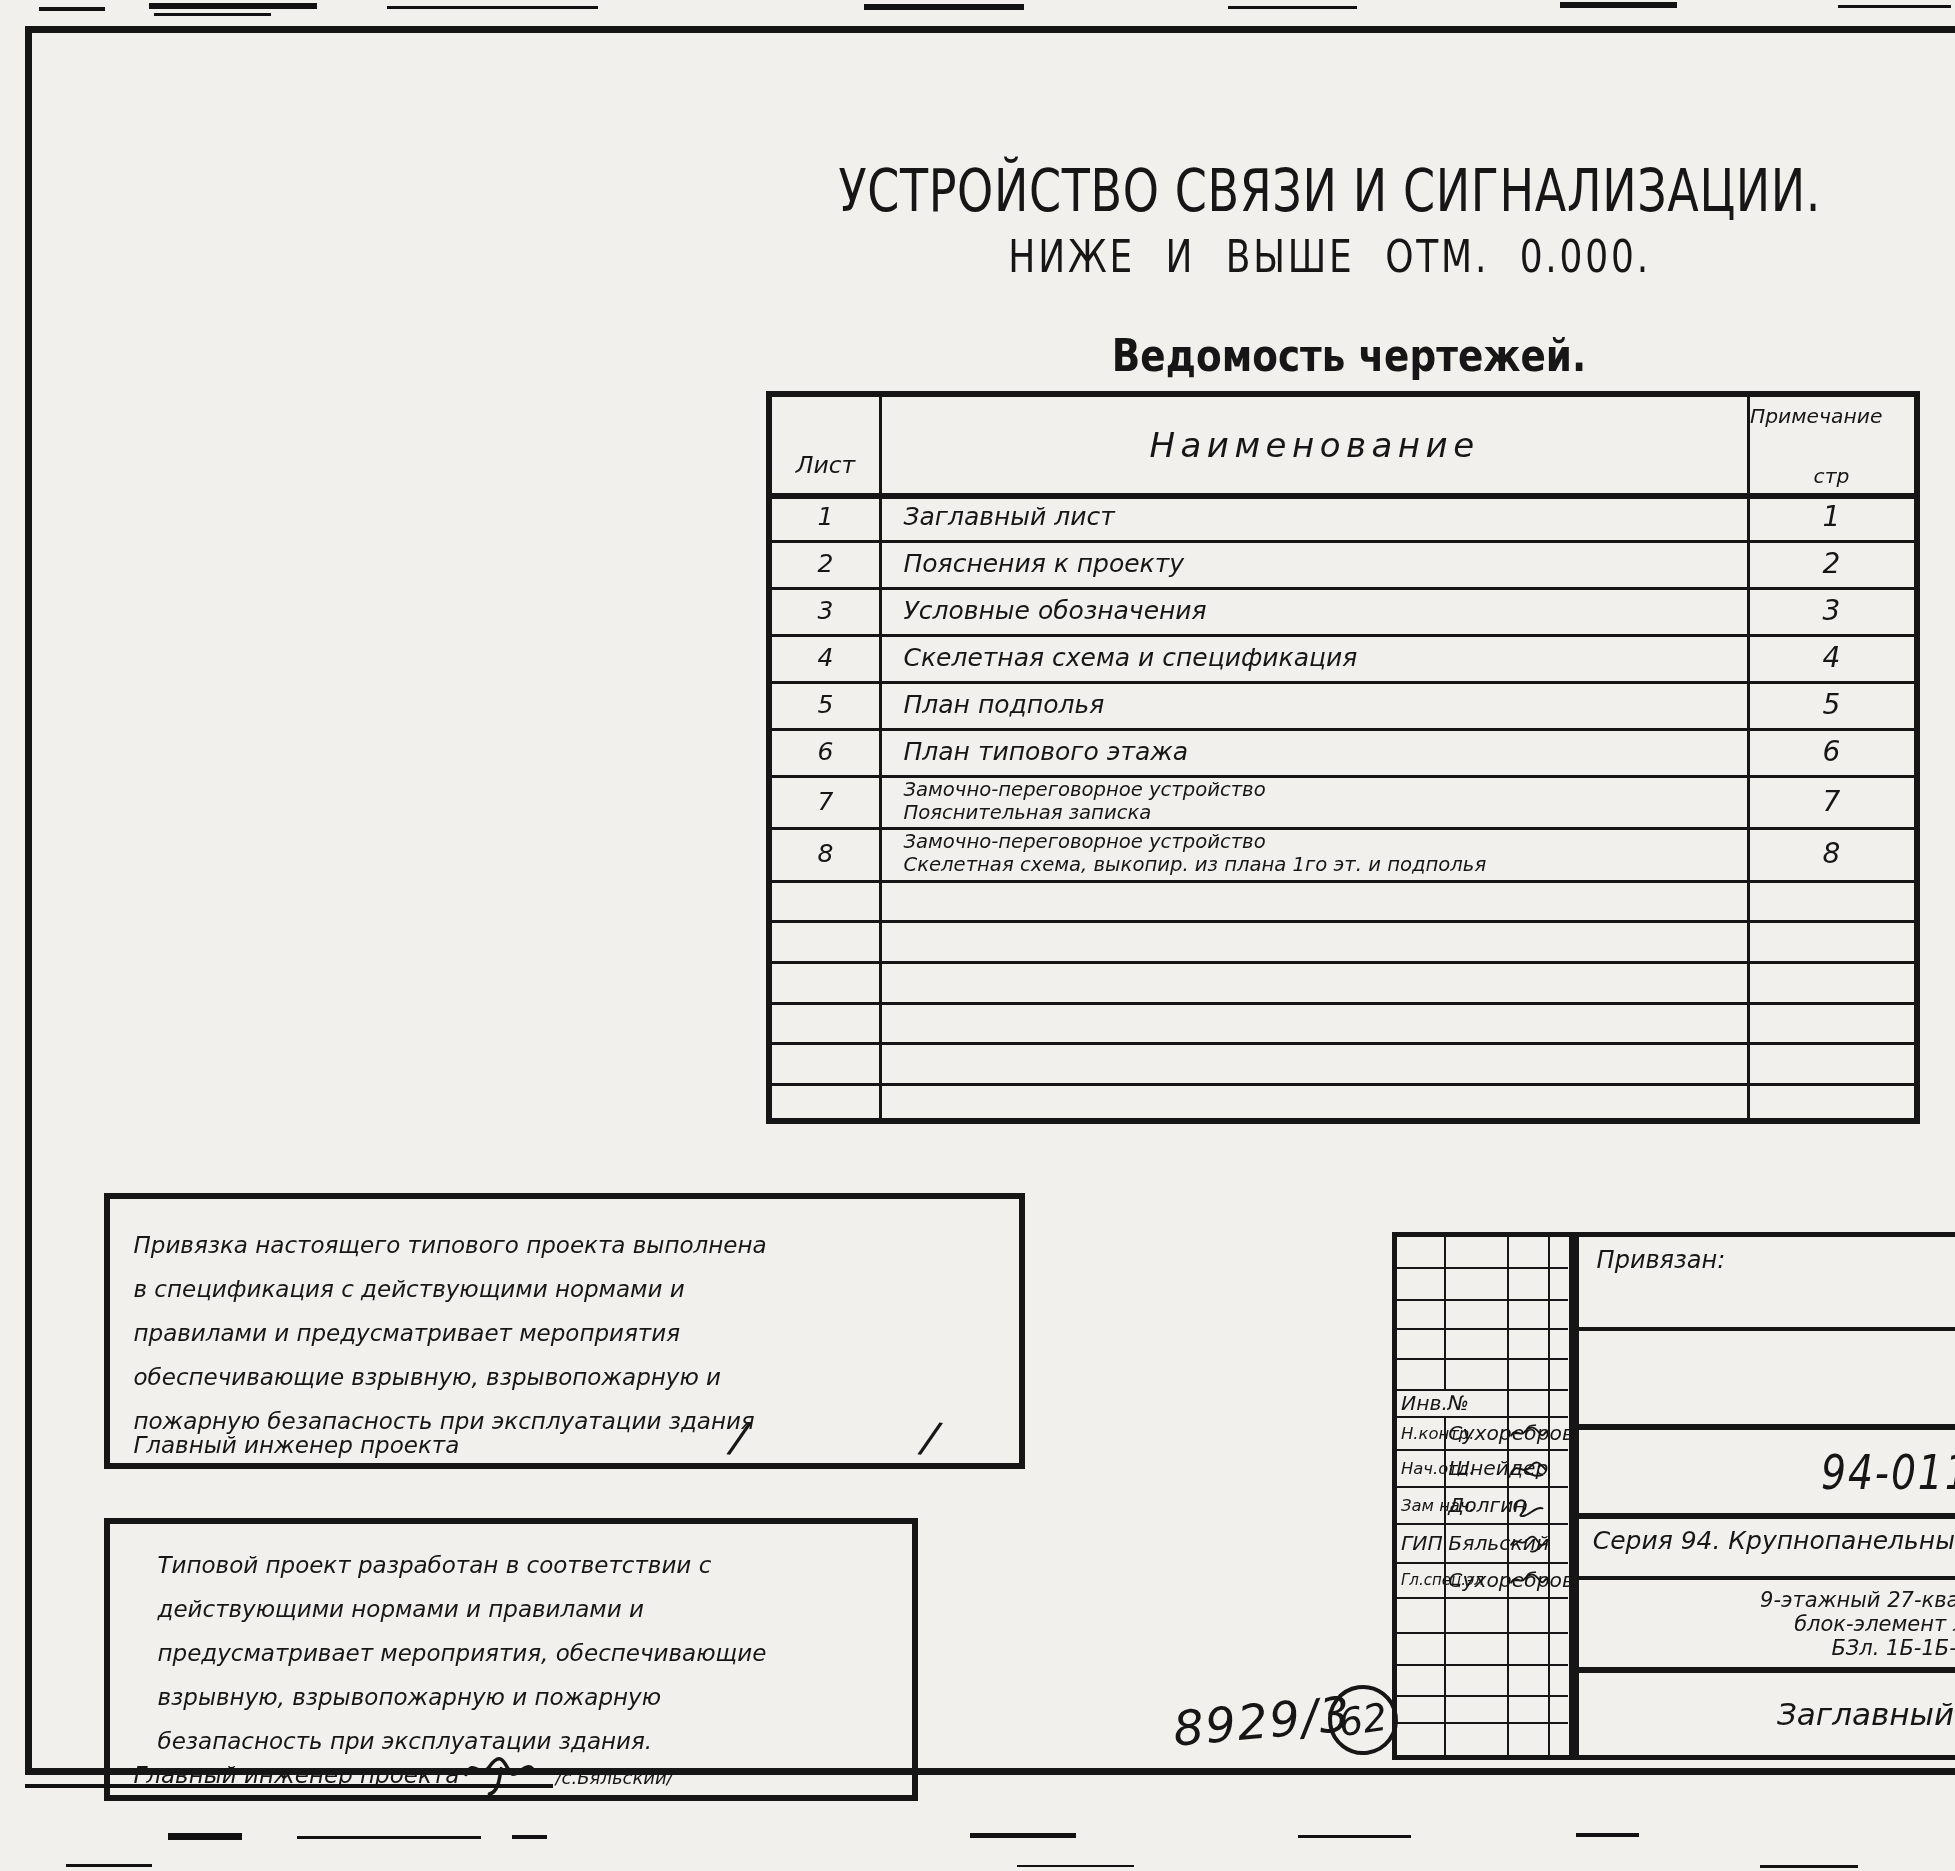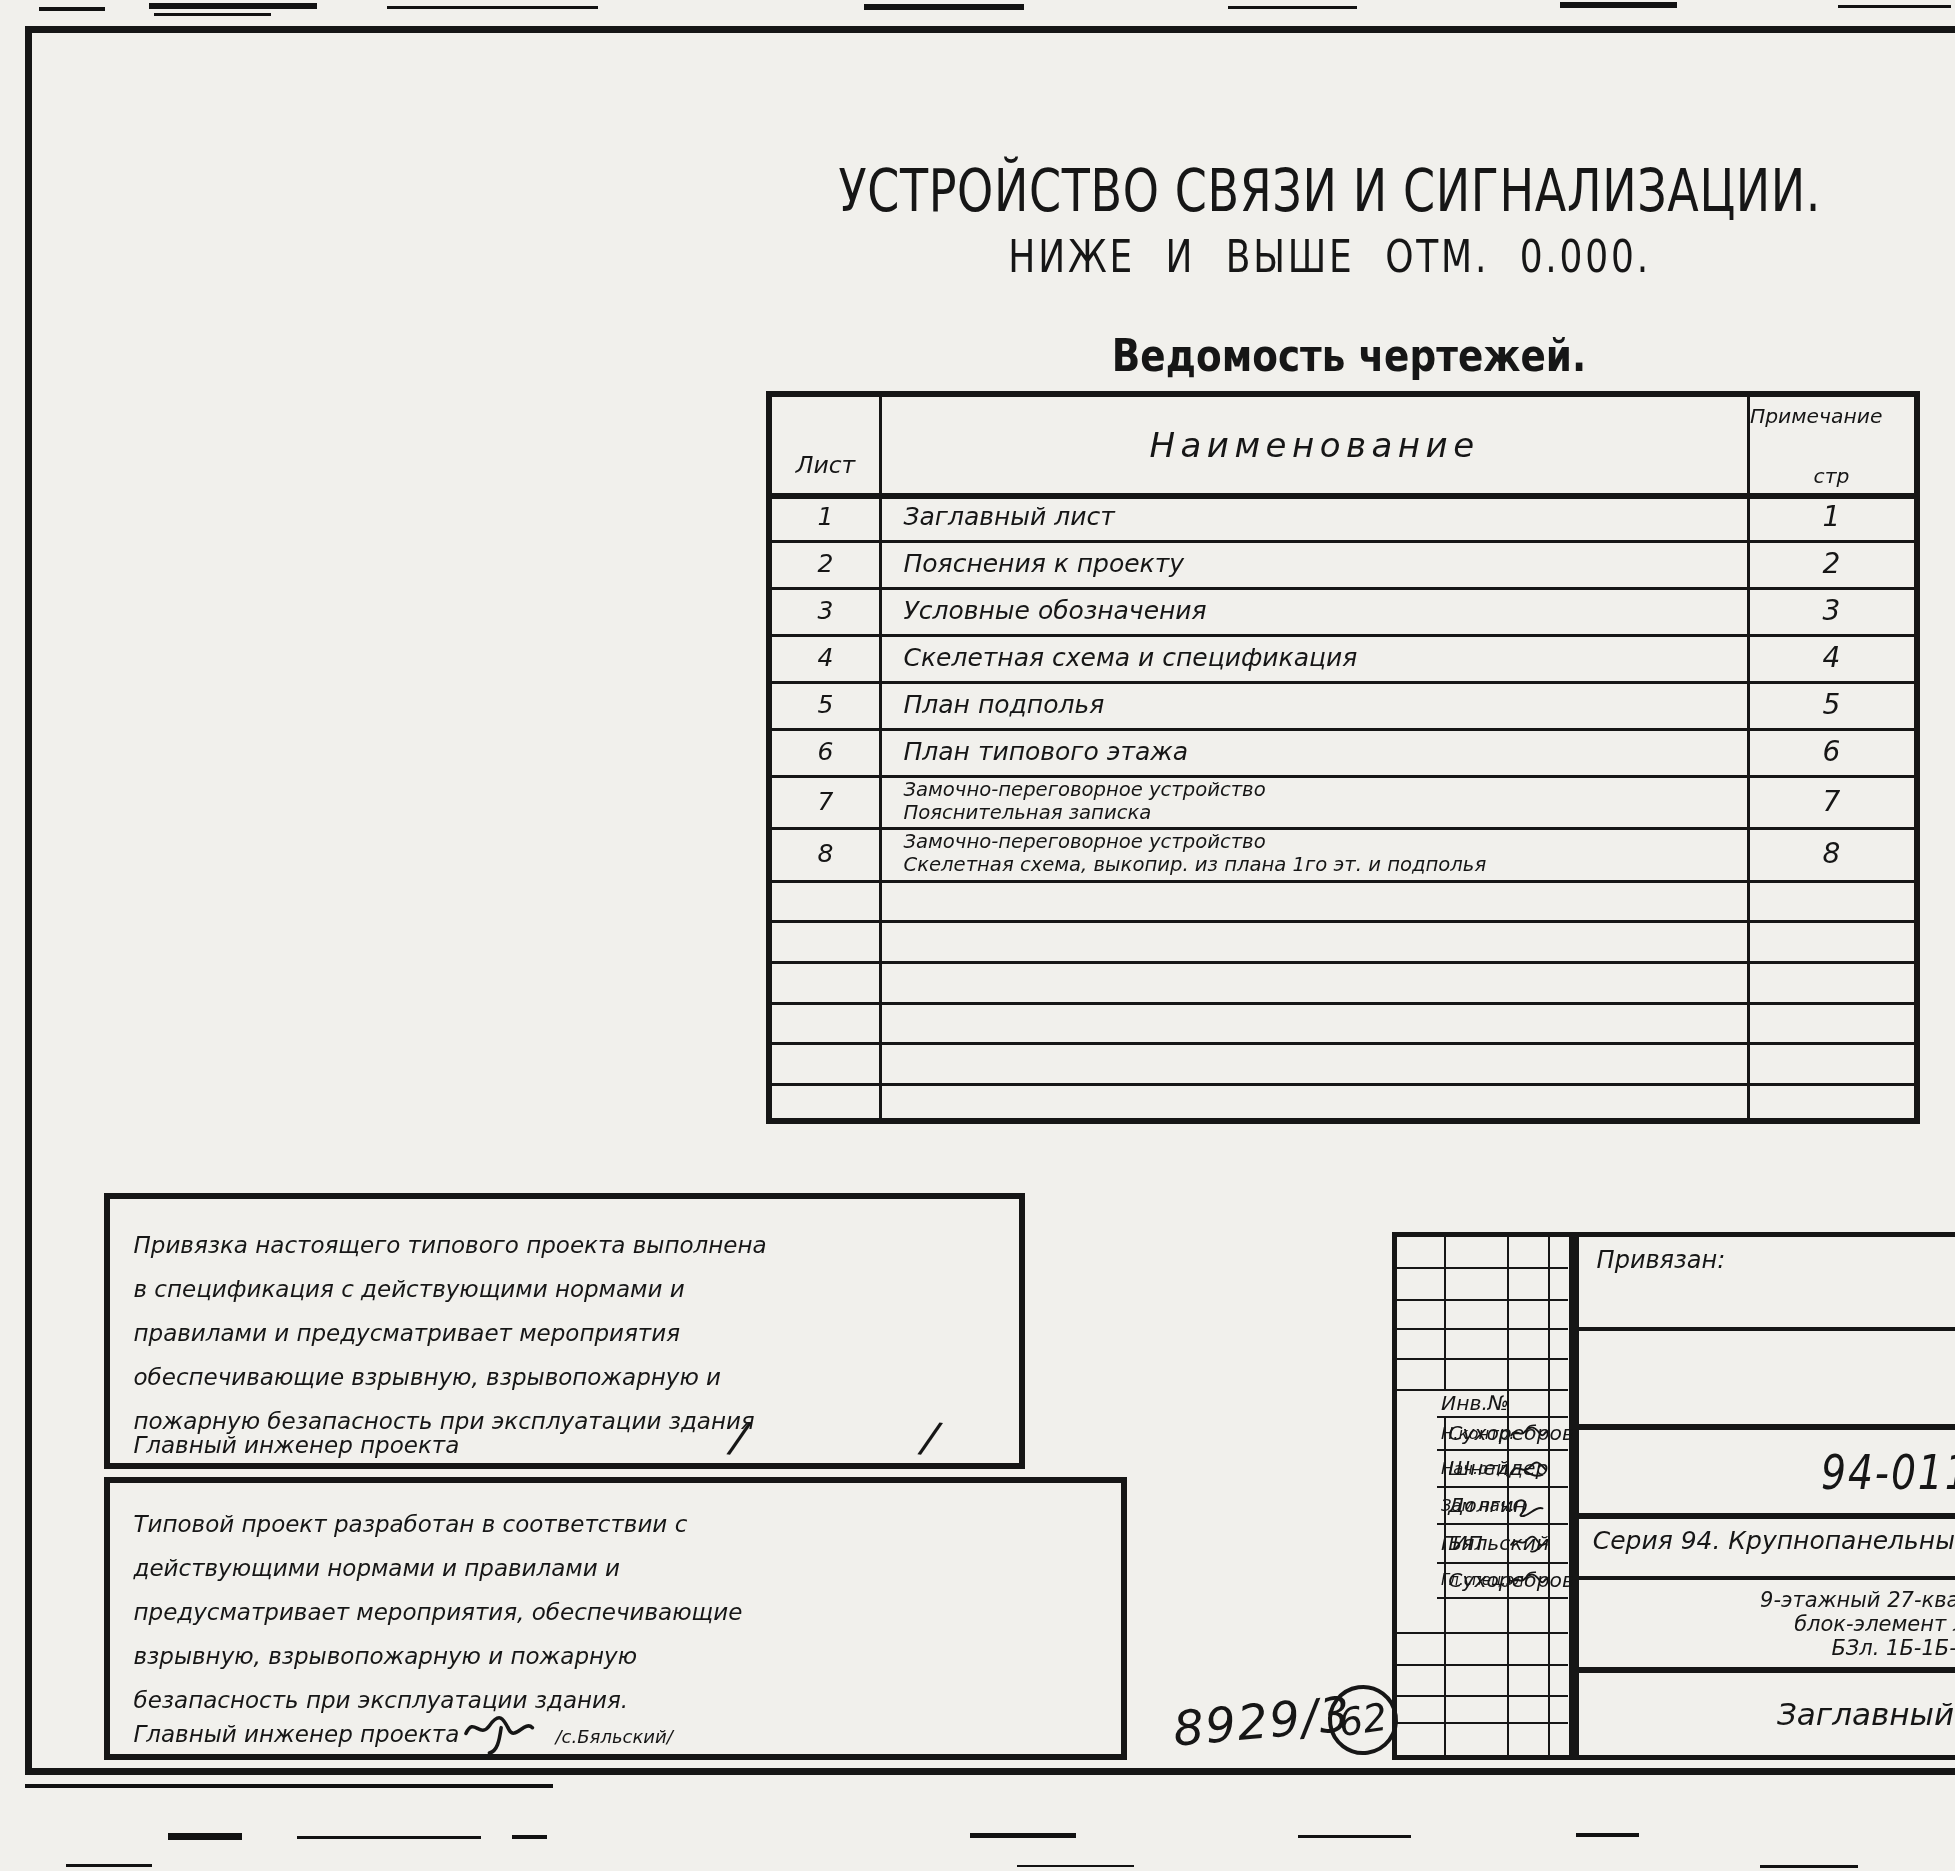--- a/index.html
+++ b/index.html
@@ -24,21 +24,21 @@
   
   .notebox{position:absolute;border:6.3px solid #161616;box-sizing:border-box;}
   .nline{padding-left:23.5px;font-size:23px;line-height:44px;white-space:nowrap;}
   
   #tb-grid{position:absolute;left:1392px;top:1232px;width:182px;height:528px;border:5.5px solid #161616;box-sizing:border-box;
     display:grid;grid-template-columns:49px 63px 41px 18.4px;
     grid-template-rows:32px 32px 29px 30px 30.5px 27px 33px 37px 37px 39px 35px 35px 32px 31px 27px auto;}
   #tb-grid .c{border-right:2.7px solid #161616;border-bottom:2.7px solid #161616;box-sizing:border-box;overflow:visible;display:flex;align-items:center;}
   #tb-grid .nr{border-right:none;}
   #tb-grid .nb{border-bottom:none;}
-  #tb-grid .lbl{font-size:16.4px;font-style:italic;padding-left:4px;white-space:nowrap;margin-left:40px;}
+  #tb-grid .lbl{font-size:16.4px;font-style:italic;padding-left:4px;white-space:nowrap;}
   #tb-grid .nm{font-size:20.3px;font-style:italic;padding-left:2.3px;white-space:nowrap;}
   #stamp{position:absolute;left:1574px;top:1232px;width:963px;height:528px;border:5.5px solid #161616;box-sizing:border-box;}
   #stamp .hl{position:absolute;left:0;width:100%;background:#161616;}
   .sig-svg{display:block;}
 </style>
 </head>
 <body>
 
 <div id="canvas">
 
@@ -132,21 +132,21 @@
       <div class="hw nline">в спецификация  с  действующими  нормами  и</div>
       <div class="hw nline">правилами   и  предусматривает  мероприятия</div>
       <div class="hw nline">обеспечивающие  взрывную, взрывопожарную  и</div>
       <div class="hw nline">пожарную  безапасность  при  эксплуатации  здания</div>
     </div>
     <div class="abs hw" style="left:23.5px;bottom:5.5px;font-size:23px;">Главный  инженер  проекта</div>
     <div class="abs hw" style="left:622px;bottom:0.8px;font-size:42px;transform:rotate(8deg);">/</div>
     <div class="abs hw" style="left:813px;bottom:0.8px;font-size:42px;transform:rotate(8deg);">/</div>
   </div>
 
-  <div class="notebox" style="left:104px;top:1477px;width:1023px;height:283px;">
+  <div class="notebox" style="left:104px;top:1518px;width:814px;height:283px;padding-left:24px;">
     <div style="padding-top:19px;">
       <div class="hw nline">Типовой  проект  разработан  в соответствии  с</div>
       <div class="hw nline">действующими  нормами  и  правилами  и</div>
       <div class="hw nline">предусматривает  мероприятия, обеспечивающие</div>
       <div class="hw nline">взрывную, взрывопожарную  и  пожарную</div>
       <div class="hw nline">безапасность  при  эксплуатации  здания.</div>
     </div>
     <div class="abs" style="left:23.5px;bottom:7px;display:flex;align-items:flex-end;">
       <span class="hw" style="font-size:23px;">Главный  инженер  проекта</span>
       <svg class="sig-svg" width="90" height="43" viewBox="0 0 230 110" style="margin:0 3.9px -7.8px 2.3px;">

